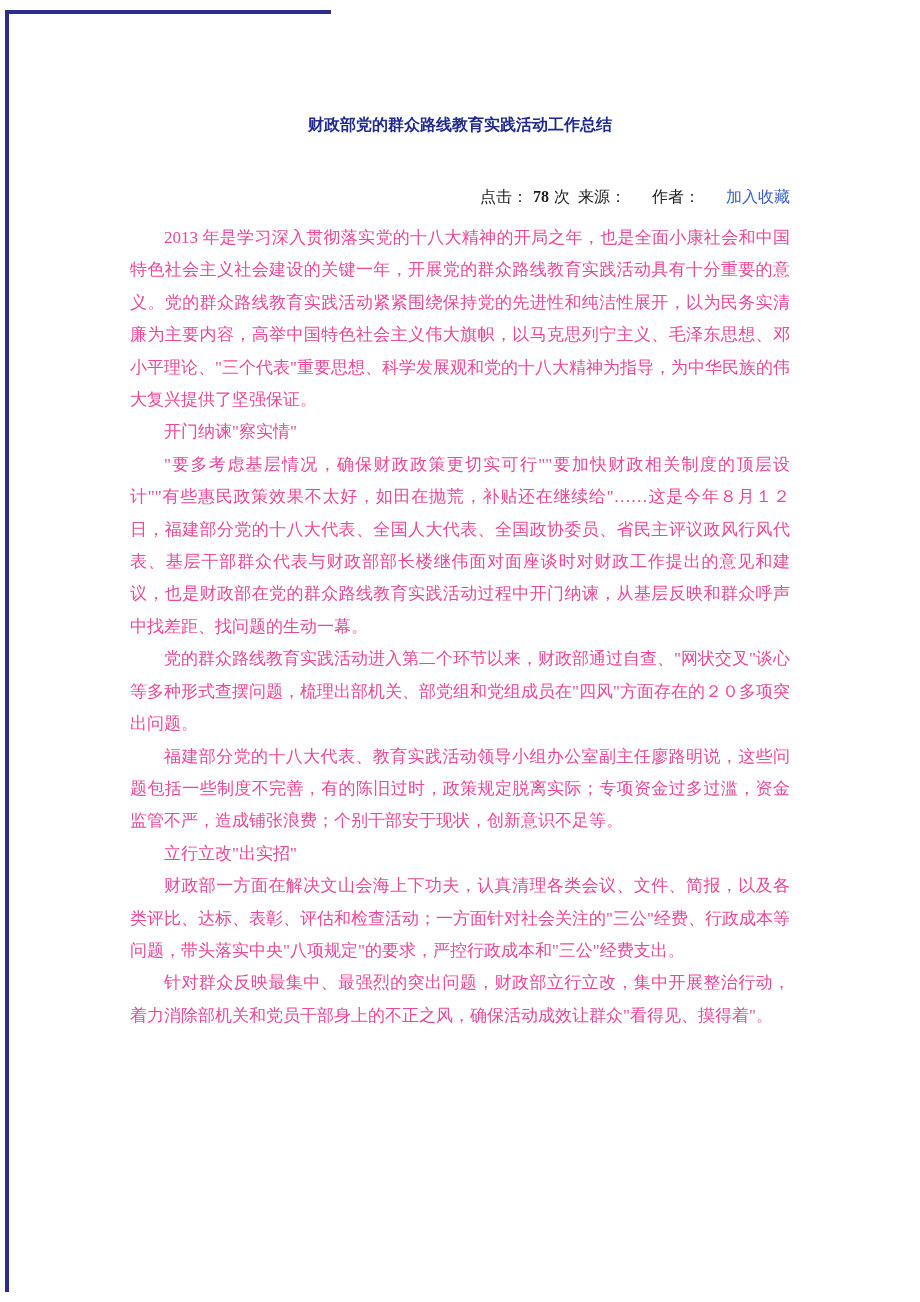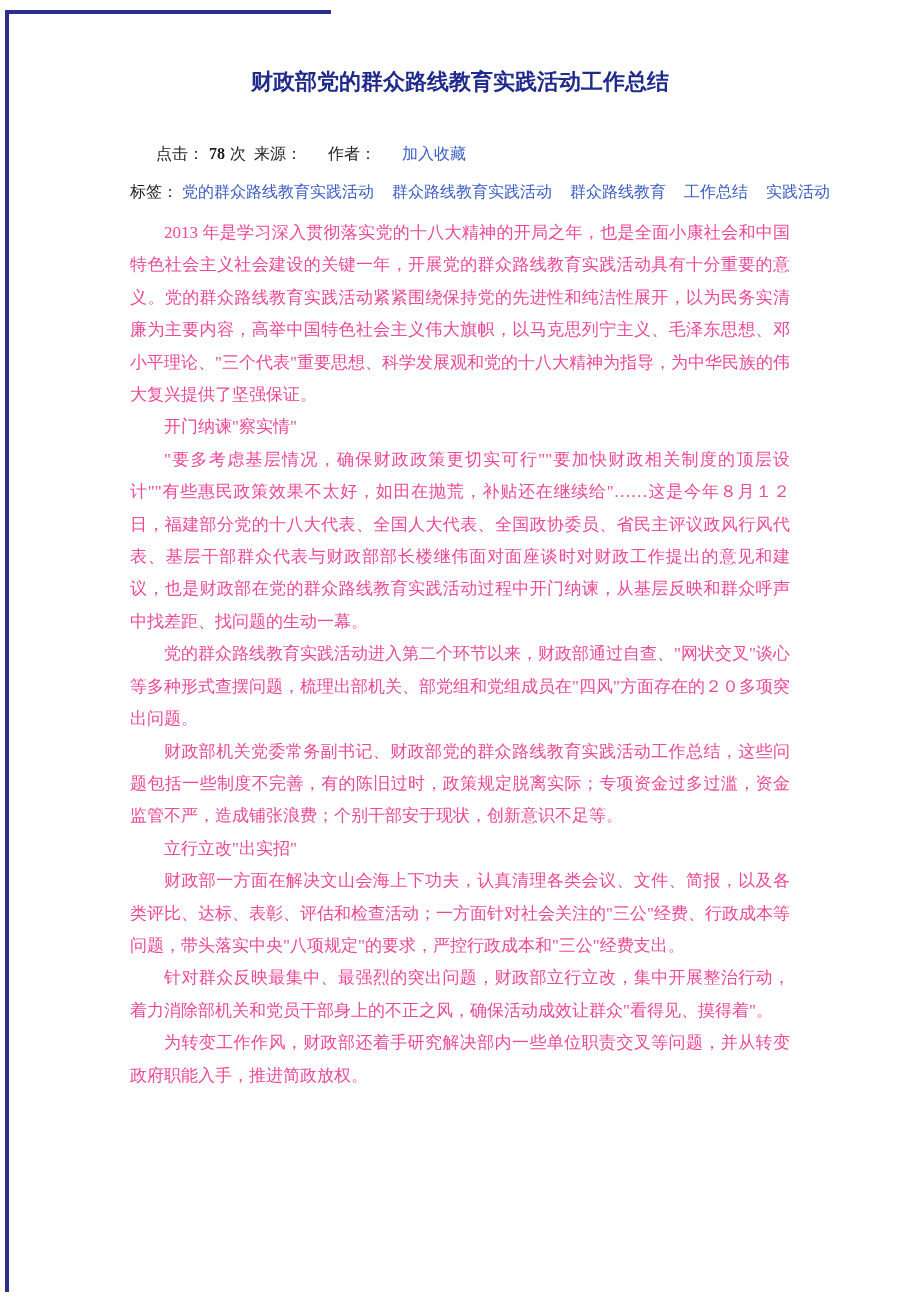--- a/index.html
+++ b/index.html
@@ -7,27 +7,27 @@
     width:920px;height:1302px;background:#ffffff;overflow:hidden;
     font-family:"Liberation Serif","DejaVu Serif",serif;
     color:#1f1f1f;
   }
   .page{position:relative;width:920px;height:1302px;overflow:hidden;background:#fff;}
   
   .border-v{position:absolute;left:5px;top:10px;width:4px;height:1282px;background:var(--color-border,#2b2e8c);}
   .border-h{position:absolute;left:5px;top:10px;width:326px;height:4px;background:var(--color-border,#2b2e8c);}
   .content{padding:0 130px;}
   .title{
-    margin:65px 0 0 0;
+    margin:108px 0 0 0;
     font-family:"Liberation Sans","DejaVu Sans",sans-serif;
-    font-weight:700;font-size:22px;line-height:34px;
+    font-weight:700;font-size:16px;line-height:34px;
     text-align:center;color:var(--color-title,#1f2a8c);
   }
   .meta{margin-top:36px;font-size:16px;}
-  .meta-line{line-height:38px;white-space:nowrap;}
+  .meta-line{line-height:38px;white-space:nowrap;text-align:right;}
   .meta-line.first{padding-left:26px;}
   .label{color:#1f1f1f;}
   .num{font-weight:700;padding:0 5px;}
   .unit{margin-right:8px;}
   .gap-l{margin-left:26px;}
   a.link{color:var(--color-link,#3a5ec4);text-decoration:none;cursor:pointer;}
   .topic-link{margin-left:10px;}
   .tag-link{margin-left:4px;margin-right:14px;}
   .article{
     margin-top:6px;
@@ -48,32 +48,28 @@
 
     <h1 class="title">财政部党的群众路线教育实践活动工作总结</h1>
 
     <div class="meta">
 
       <div class="meta-line first">
         <span class="label">点击：</span><span class="num">78</span><span class="label unit">次</span><span class="label">来源：</span><span class="label gap-l">作者：</span><a class="link gap-l">加入收藏</a>
       </div>
 
 
-      <div class="meta-line">
-        <span class="label">标签：</span><span><a class="link tag-link">党的群众路线教育实践活动</a><a class="link tag-link">群众路线教育实践活动</a><a class="link tag-link">群众路线教育</a><a class="link tag-link">工作总结</a><a class="link tag-link">实践活动</a></span>
-      </div>
 
     </div>
 
     <div class="article">
         <p class="para">2013 年是学习深入贯彻落实党的十八大精神的开局之年，也是全面小康社会和中国特色社会主义社会建设的关键一年，开展党的群众路线教育实践活动具有十分重要的意义。党的群众路线教育实践活动紧紧围绕保持党的先进性和纯洁性展开，以为民务实清廉为主要内容，高举中国特色社会主义伟大旗帜，以马克思列宁主义、毛泽东思想、邓小平理论、"三个代表"重要思想、科学发展观和党的十八大精神为指导，为中华民族的伟大复兴提供了坚强保证。</p>
         <p class="para">开门纳谏"察实情"</p>
         <p class="para">"要多考虑基层情况，确保财政政策更切实可行""要加快财政相关制度的顶层设计""有些惠民政策效果不太好，如田在抛荒，补贴还在继续给"……这是今年８月１２日，福建部分党的十八大代表、全国人大代表、全国政协委员、省民主评议政风行风代表、基层干部群众代表与财政部部长楼继伟面对面座谈时对财政工作提出的意见和建议，也是财政部在党的群众路线教育实践活动过程中开门纳谏，从基层反映和群众呼声中找差距、找问题的生动一幕。</p>
         <p class="para">党的群众路线教育实践活动进入第二个环节以来，财政部通过自查、"网状交叉"谈心等多种形式查摆问题，梳理出部机关、部党组和党组成员在"四风"方面存在的２０多项突出问题。</p>
-        <p class="para">财政部机关党委常务副书记、财政部党的群众路线教育实践活动工作总结，这些问题包括一些制度不完善，有的陈旧过时，政策规定脱离实际；专项资金过多过滥，资金监管不严，造成铺张浪费；个别干部安于现状，创新意识不足等。</p>
+        <p class="para">福建部分党的十八大代表、教育实践活动领导小组办公室副主任廖路明说，这些问题包括一些制度不完善，有的陈旧过时，政策规定脱离实际；专项资金过多过滥，资金监管不严，造成铺张浪费；个别干部安于现状，创新意识不足等。</p>
         <p class="para">立行立改"出实招"</p>
         <p class="para">财政部一方面在解决文山会海上下功夫，认真清理各类会议、文件、简报，以及各类评比、达标、表彰、评估和检查活动；一方面针对社会关注的"三公"经费、行政成本等问题，带头落实中央"八项规定"的要求，严控行政成本和"三公"经费支出。</p>
         <p class="para">针对群众反映最集中、最强烈的突出问题，财政部立行立改，集中开展整治行动，着力消除部机关和党员干部身上的不正之风，确保活动成效让群众"看得见、摸得着"。</p>
-        <p class="para">为转变工作作风，财政部还着手研究解决部内一些单位职责交叉等问题，并从转变政府职能入手，推进简政放权。</p>
       </div>
 
   </div>
 </div>
 
 </body></html>

